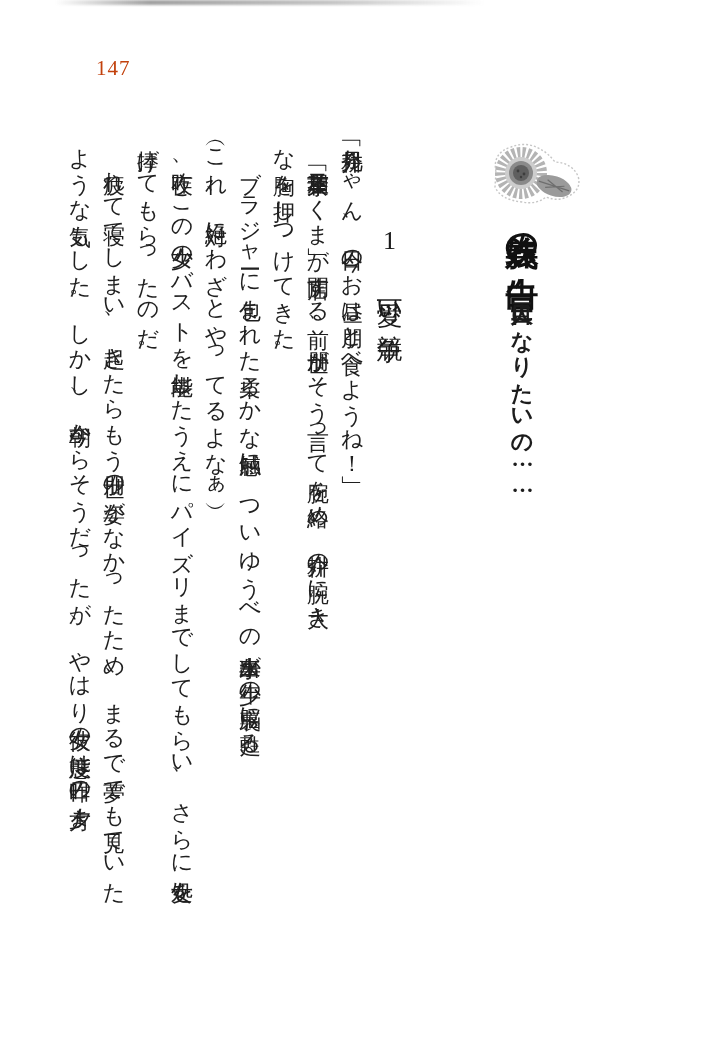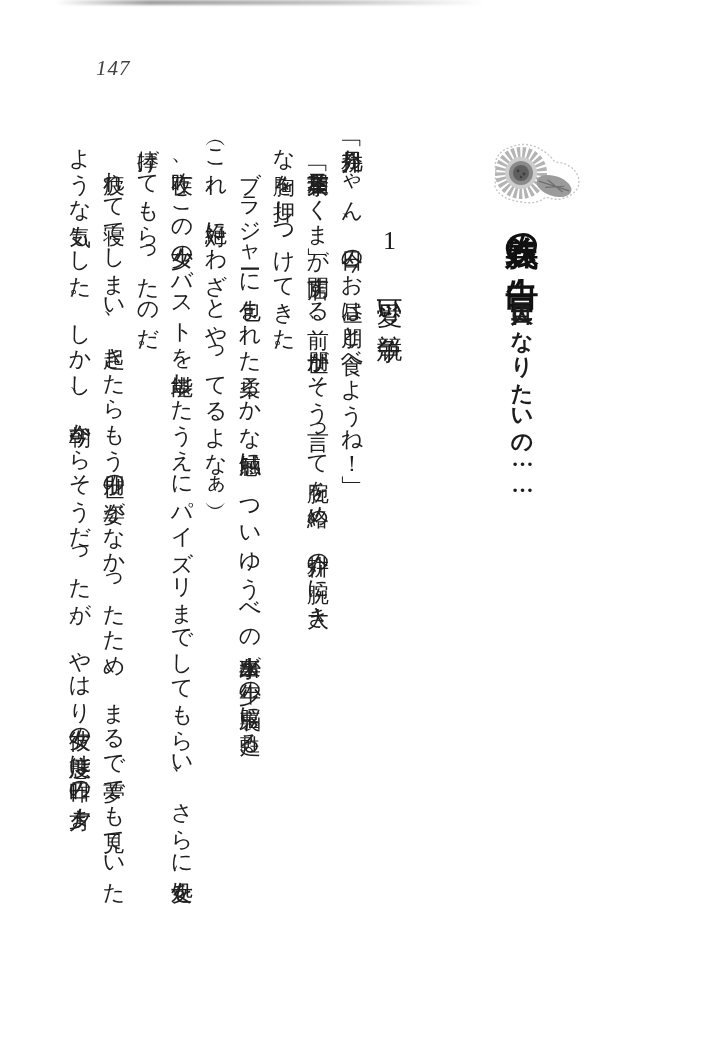--- a/index.html
+++ b/index.html
@@ -28,23 +28,22 @@
       rgba(85,85,85,0.55) 22%,
       rgba(105,105,105,0.38) 65%,
       rgba(130,130,130,0) 100%);
     filter: blur(1.2px);
   }
   .page-number {
     position: absolute;
     top: 56px;
     left: 96px;
     font-size: 21px;
-    font-style: italic;
     letter-spacing: 1px;
-    color: #404040;
+    color: #c2410c;
   }
   .flower-icon {
     position: absolute;
     top: 140px;
     left: 484px;
   }
   .chapter-title-col {
     position: absolute;
     top: 210px;
     right: 164px;

